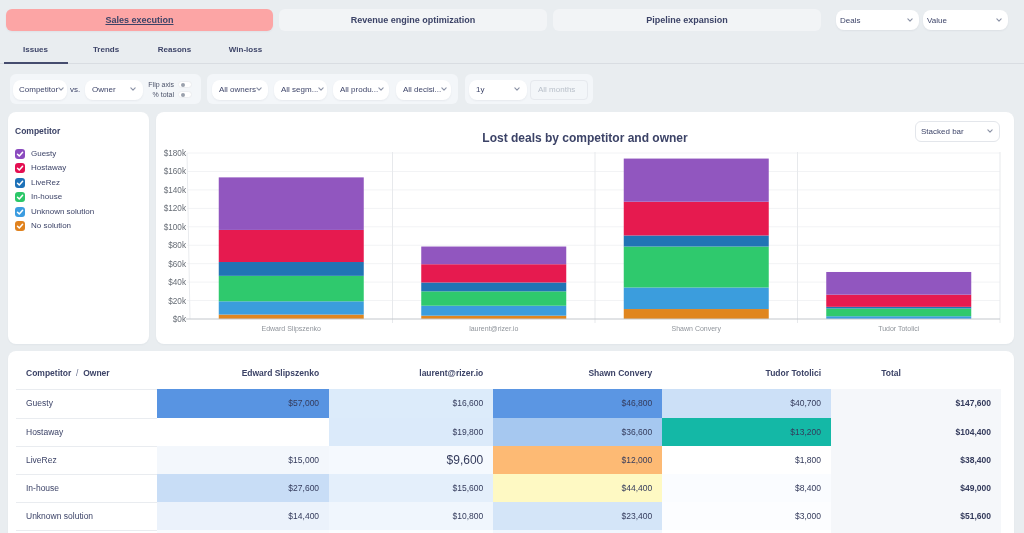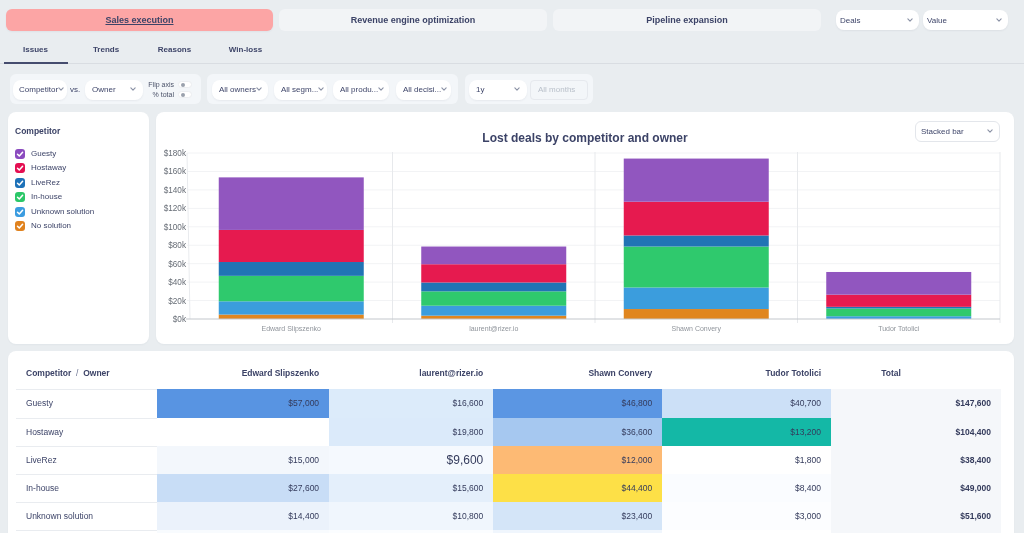--- a/index.html
+++ b/index.html
@@ -213,21 +213,21 @@
 <div class="abs" style="left:16px; top:445.8px; width:141px; height:1px; background:#e9ecf0;"></div>
 <div class="abs" style="left:157.3px; top:445.8px; width:171.8px; height:28.2px; line-height:28.2px; background:#f3f7fc; text-align:right; padding-right:10px; font-size:8.5px; color:#343b5c;">$15,000</div>
 <div class="abs" style="left:329.1px; top:445.8px; width:164.2px; height:28.2px; line-height:28.2px; background:#f5f9fe; text-align:right; padding-right:10px; font-size:12px; color:#343b5c;">$9,600</div>
 <div class="abs" style="left:493.3px; top:445.8px; width:168.9px; height:28.2px; line-height:28.2px; background:#fdba74; text-align:right; padding-right:10px; font-size:8.5px; color:#343b5c;">$12,000</div>
 <div class="abs" style="left:662.2px; top:445.8px; width:168.8px; height:28.2px; line-height:28.2px;  text-align:right; padding-right:10px; font-size:8.5px; color:#343b5c;">$1,800</div>
 <div class="abs" style="left:831px; top:445.8px; width:170px; height:28.2px; line-height:28.2px; text-align:right; padding-right:10px; font-size:8.5px; font-weight:700; color:#343b5c;">$38,400</div>
 <div class="abs" style="left:26px; top:474.0px; height:28.2px; line-height:28.2px; font-size:8.5px; color:#3d4468;">In-house</div>
 <div class="abs" style="left:16px; top:474.0px; width:141px; height:1px; background:#e9ecf0;"></div>
 <div class="abs" style="left:157.3px; top:474.0px; width:171.8px; height:28.2px; line-height:28.2px; background:#c8ddf6; text-align:right; padding-right:10px; font-size:8.5px; color:#343b5c;">$27,600</div>
 <div class="abs" style="left:329.1px; top:474.0px; width:164.2px; height:28.2px; line-height:28.2px; background:#e4effb; text-align:right; padding-right:10px; font-size:8.5px; color:#343b5c;">$15,600</div>
-<div class="abs" style="left:493.3px; top:474.0px; width:168.9px; height:28.2px; line-height:28.2px; background:#fde047; text-align:right; padding-right:10px; font-size:8.5px; color:#343b5c;">$44,400</div>
+<div class="abs" style="left:493.3px; top:474.0px; width:168.9px; height:28.2px; line-height:28.2px; background:#fef9c3; text-align:right; padding-right:10px; font-size:8.5px; color:#343b5c;">$44,400</div>
 <div class="abs" style="left:662.2px; top:474.0px; width:168.8px; height:28.2px; line-height:28.2px; background:#fafcff; text-align:right; padding-right:10px; font-size:8.5px; color:#343b5c;">$8,400</div>
 <div class="abs" style="left:831px; top:474.0px; width:170px; height:28.2px; line-height:28.2px; text-align:right; padding-right:10px; font-size:8.5px; font-weight:700; color:#343b5c;">$49,000</div>
 <div class="abs" style="left:26px; top:502.2px; height:28.2px; line-height:28.2px; font-size:8.5px; color:#3d4468;">Unknown solution</div>
 <div class="abs" style="left:16px; top:502.2px; width:141px; height:1px; background:#e9ecf0;"></div>
 <div class="abs" style="left:157.3px; top:502.2px; width:171.8px; height:28.2px; line-height:28.2px; background:#ebf2fb; text-align:right; padding-right:10px; font-size:8.5px; color:#343b5c;">$14,400</div>
 <div class="abs" style="left:329.1px; top:502.2px; width:164.2px; height:28.2px; line-height:28.2px; background:#f0f6fd; text-align:right; padding-right:10px; font-size:8.5px; color:#343b5c;">$10,800</div>
 <div class="abs" style="left:493.3px; top:502.2px; width:168.9px; height:28.2px; line-height:28.2px; background:#d4e5f8; text-align:right; padding-right:10px; font-size:8.5px; color:#343b5c;">$23,400</div>
 <div class="abs" style="left:662.2px; top:502.2px; width:168.8px; height:28.2px; line-height:28.2px; background:#fcfdff; text-align:right; padding-right:10px; font-size:8.5px; color:#343b5c;">$3,000</div>
 <div class="abs" style="left:831px; top:502.2px; width:170px; height:28.2px; line-height:28.2px; text-align:right; padding-right:10px; font-size:8.5px; font-weight:700; color:#343b5c;">$51,600</div>
 <div class="abs" style="left:26px; top:530.4px; height:28.2px; line-height:28.2px; font-size:8.5px; color:#3d4468;">No solution</div>

